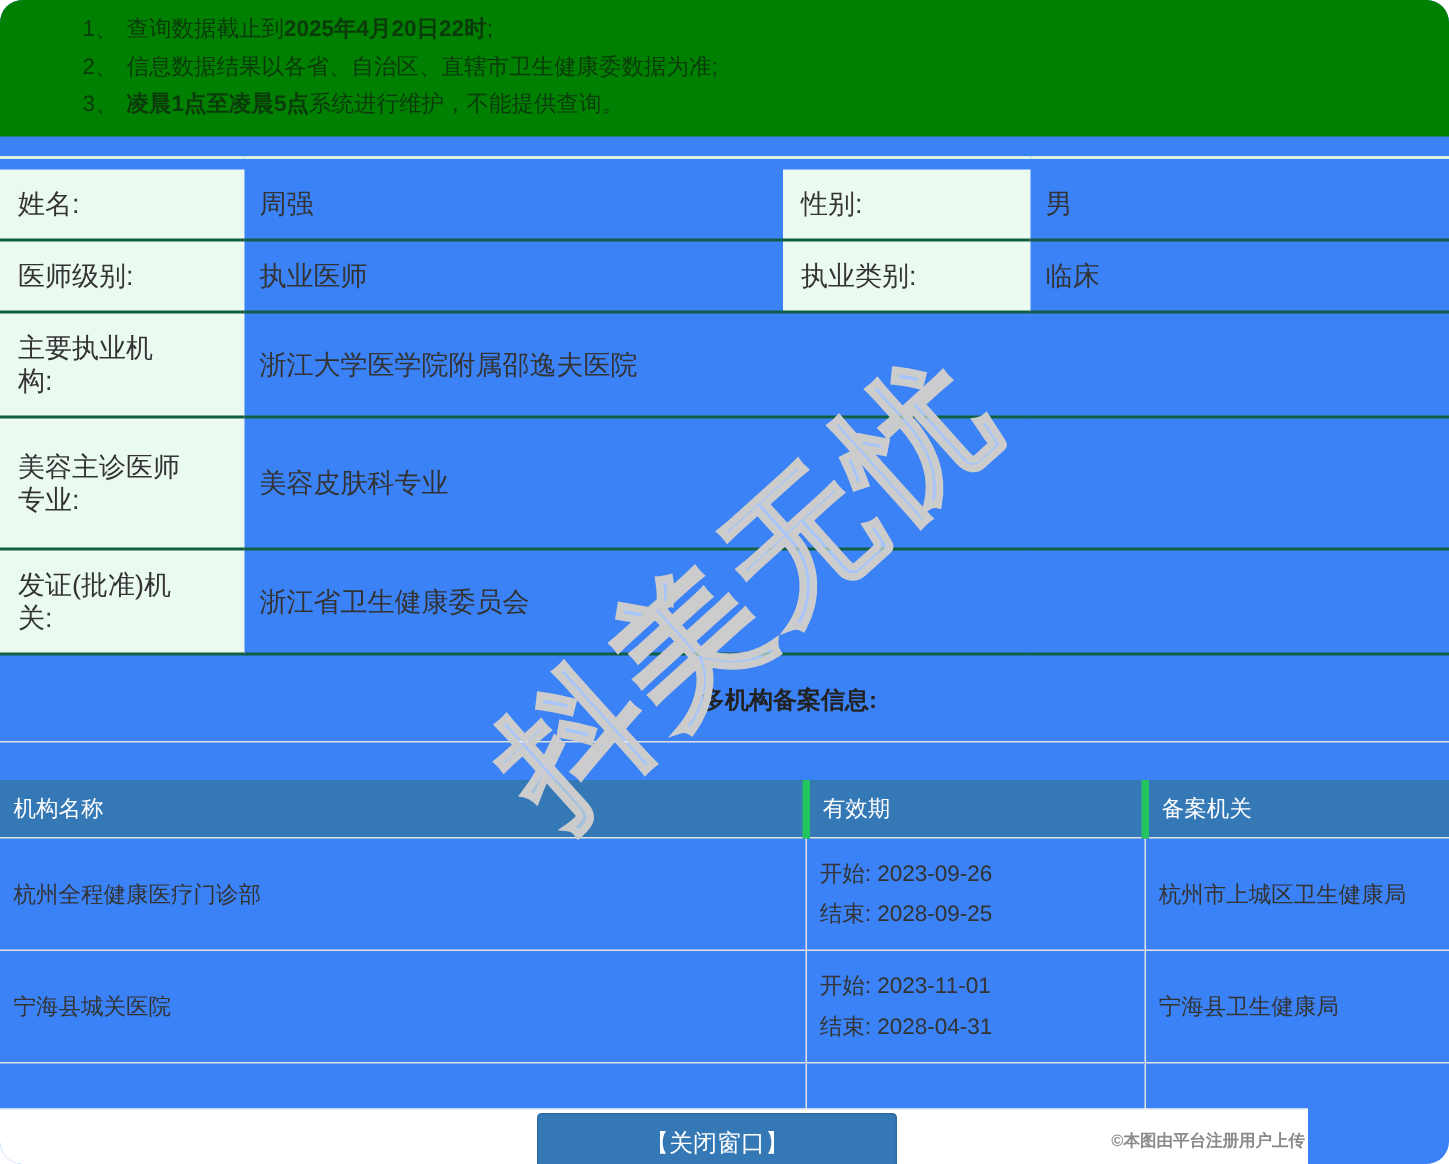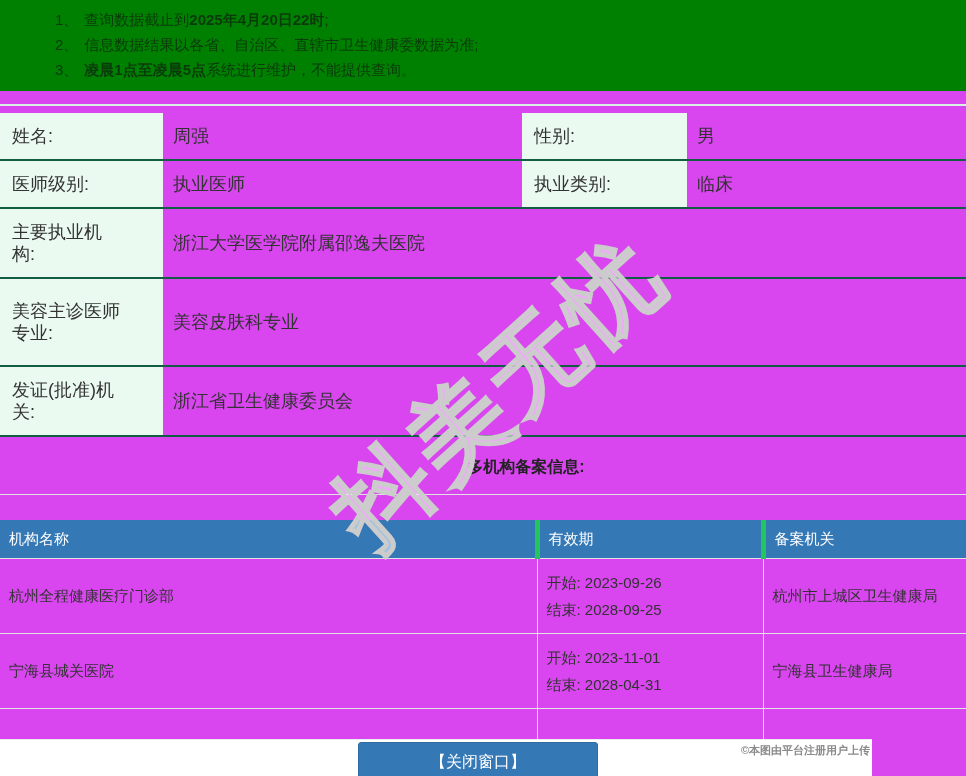--- a/index.html
+++ b/index.html
@@ -1,17 +1,17 @@
 <!DOCTYPE html>
 <html><head>
 <meta charset="utf-8">
 <style>
   html,body{margin:0;padding:0;background:#fff;}
   body{font-family:"Liberation Sans","DejaVu Sans",sans-serif;color:#333;}
-  .page{position:relative;width:966px;height:776px;overflow:hidden;background:#d946ef;}
+  .page{position:relative;width:966px;height:776px;overflow:hidden;background:#3b82f6;border-radius:15px;}
 
   
   .banner{background:#008000;padding:7px 0 9px 0;}
   .banner .line{padding-left:55px;line-height:25px;font-size:15px;color:#0b3a0b;}
   .banner .num{margin-right:6px;}
   .banner .b{font-weight:bold;}
 
   
   .info-wrap{margin-top:13px;}
   .info-table{width:966px;border-collapse:collapse;table-layout:fixed;
@@ -38,21 +38,21 @@
   .filing-table td + td{border-left:1px solid #e3e3e3;}
   .filing-table tr.body-row:first-child td{border-top:none;}
   .validity div{line-height:27px;}
 
   
   .footer{position:absolute;left:0;bottom:0;width:872px;height:36px;background:#fff;
           border-top:1px solid #ececec;}
   .close-btn{display:block;margin:2px auto 0 auto;transform:translateX(42px);
              width:240px;height:40px;background:#3478b5;color:#fff;border:1px solid #2e6da4;
              border-radius:3px;font-size:16px;font-family:inherit;cursor:pointer;}
-  .footer-note{position:absolute;right:2px;bottom:18px;font-size:11px;font-weight:bold;color:#8a8a8a;
+  .footer-note{position:absolute;right:2px;bottom:8px;font-size:11px;font-weight:bold;color:#8a8a8a;
                text-shadow:-1px 0 #fff,1px 0 #fff,0 -1px #fff,0 1px #fff,1px 1px #fff,-1px -1px #fff;}
 
   
   .watermark{position:absolute;left:270px;top:330px;width:460px;text-align:center;
              transform:rotate(-42deg);transform-origin:center;
              font-size:95px;font-weight:bold;letter-spacing:6px;white-space:nowrap;
              color:rgba(255,255,255,0.55);-webkit-text-stroke:2px #cccccc;
              pointer-events:none;z-index:5;}
 </style>
 </head>

